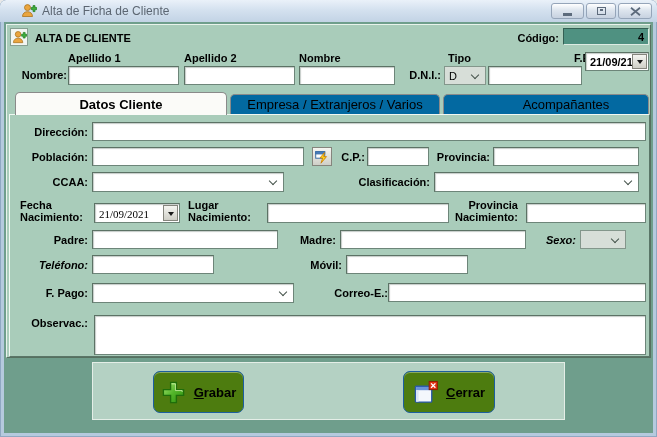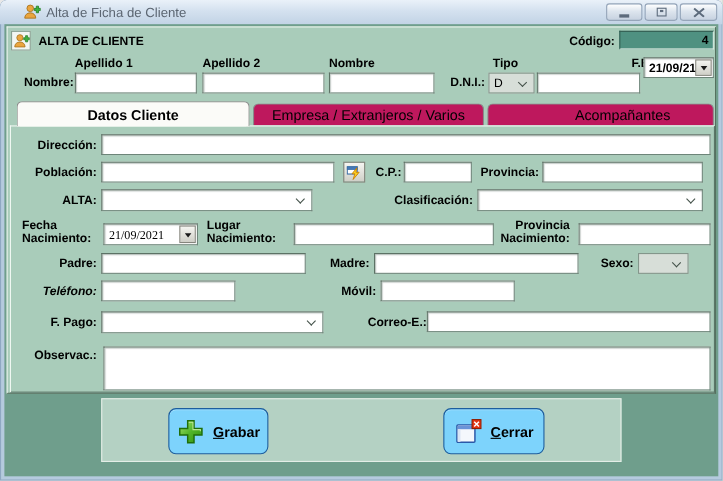--- a/index.html
+++ b/index.html
@@ -56,30 +56,30 @@
   .hdr-tile { position:absolute; left:3px; top:3px; width:18px; height:18px;
               background:#f2f6f2; border:1px solid #87a092;
               display:flex; align-items:center; justify-content:center; }
   .codigo-box { position:absolute; left:556px; top:3px; width:86px; height:17px;
                 background:#4f9181; border:1px solid; border-color:#335f53 #dcebe2 #dcebe2 #335f53;
                 font-size:11px; font-weight:bold; text-align:right; padding:2px 4px 0 0; color:#000; }
 
   .tab { position:absolute; border:1px solid #8a8a8a; border-bottom:none;
          border-radius:5px 5px 0 0; font-size:13px; color:#000;
          display:flex; align-items:center; justify-content:center; cursor:default; }
-  .tab.inactive { top:69px; height:20px; background:#be185d; z-index:1; }
+  .tab.inactive { top:69px; height:20px; background:#0369a1; z-index:1; }
   .tab.active { top:67px; height:23px; background:#fbfbf8; font-weight:bold; z-index:3; }
   .tabpanel { position:absolute; left:2px; top:89px; width:641px; height:243px;
               background:#a9ccba; z-index:2;
               border:1px solid; border-color:#f0f8f2 #5a7668 #5a7668 #f0f8f2; }
 
   .btn-panel { position:absolute; left:88px; top:340px; width:473px; height:58px;
                background:#b4d1c3; border:1px solid #e4eee7; }
   .big-btn { position:absolute; top:8px; height:42px;
-             background:#7dd3fc; border:1.5px solid #1d5e9e; border-radius:7px;
+             background:#4d7c0f; border:1.5px solid #1d5e9e; border-radius:7px;
              box-shadow: inset 0 1px 0 rgba(255,255,255,.35);
              display:flex; align-items:center; justify-content:center; gap:8px;
              font-size:13px; font-weight:bold; color:#000; cursor:default; }
   .big-btn .u { text-decoration:underline; }
 </style>
 </head>
 <body>
 
 <div class="window">
 
@@ -165,21 +165,21 @@
             <rect x="0.7" y="1.7" width="9" height="6.5" fill="#fff" stroke="#3a6ea5"></rect>
             <rect x="0.7" y="1.7" width="9" height="2.2" fill="#4a7ec0" stroke="#3a6ea5"></rect>
             <path d="M9.5 2.5 L5 8 h2.6 L6 13.2 L11.5 6.6 H8.6 Z" fill="#ffd21f" stroke="#c97d00" stroke-width="0.8"></path>
           </svg>
         </span>
         <span class="lbl r" style="left:325px; top:36px; width:30px;">C.P.:</span>
         <input class="tb" style="left: 357px; top: 32px; width: 62px; height: 19px;">
         <span class="lbl r" style="left:420px; top:36px; width:60px;">Provincia:</span>
         <input class="tb" style="left: 483px; top: 32px; width: 146px; height: 19px;">
 
-        <span class="lbl r" style="left:8px; top:61px; width:70px;">ALTA:</span>
+        <span class="lbl r" style="left:8px; top:61px; width:70px;">CCAA:</span>
         <div class="combo" style="left:82px; top:57px; width:192px; height:20px;">
           <span class="chev"></span>
         </div>
         <span class="lbl r" style="left:336px; top:61px; width:84px;">Clasificación:</span>
         <div class="combo" style="left:424px; top:57px; width:205px; height:20px;">
           <span class="chev"></span>
         </div>
 
         <span class="lbl" style="left:10px; top:84px; width:76px;">
           <span style="display:block;">Fecha</span>
@@ -199,21 +199,21 @@
         <span class="lbl r" style="left:432px; top:84px; width:76px;">
           <span style="display:block;">Provincia</span>
           <span style="display:block;">Nacimiento:</span>
         </span>
         <input class="tb" style="left: 516px; top: 88px; width: 120px; height: 20px;">
 
         <span class="lbl r" style="left:8px; top:119px; width:70px;">Padre:</span>
         <input class="tb" style="left: 82px; top: 115px; width: 186px; height: 19px;">
         <span class="lbl r" style="left:280px; top:119px; width:46px;">Madre:</span>
         <input class="tb" style="left: 330px; top: 115px; width: 186px; height: 19px;">
-        <span class="lbl r" style="left:520px; top:119px; width:46px;">Sexo:</span>
+        <span class="lbl r" style="left:520px; top:119px; width:46px;font-style:italic;">Sexo:</span>
         <div class="flatcombo" style="left:570px; top:115px; width:46px; height:19px;">
           <span class="chev"></span>
         </div>
 
         <span class="lbl r" style="left:8px; top:144px; width:70px;font-style:italic;">Teléfono:</span>
         <input class="tb" style="left: 82px; top: 140px; width: 122px; height: 19px;">
         <span class="lbl r" style="left:288px; top:144px; width:44px;">Móvil:</span>
         <input class="tb" style="left: 336px; top: 140px; width: 122px; height: 19px;">
 
         <span class="lbl r" style="left:8px; top:172px; width:70px;">F. Pago:</span>

